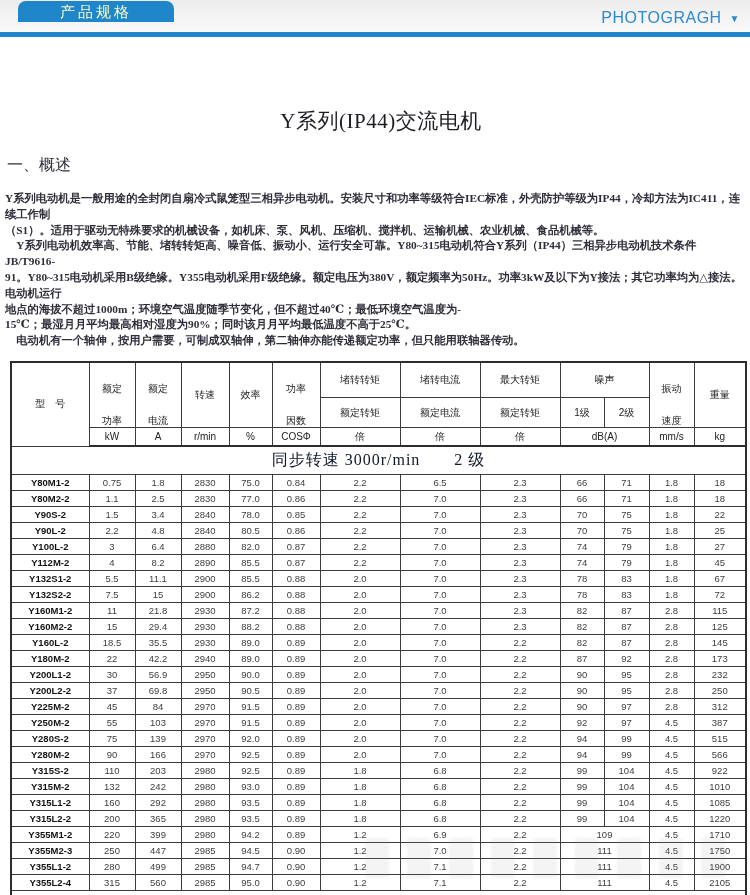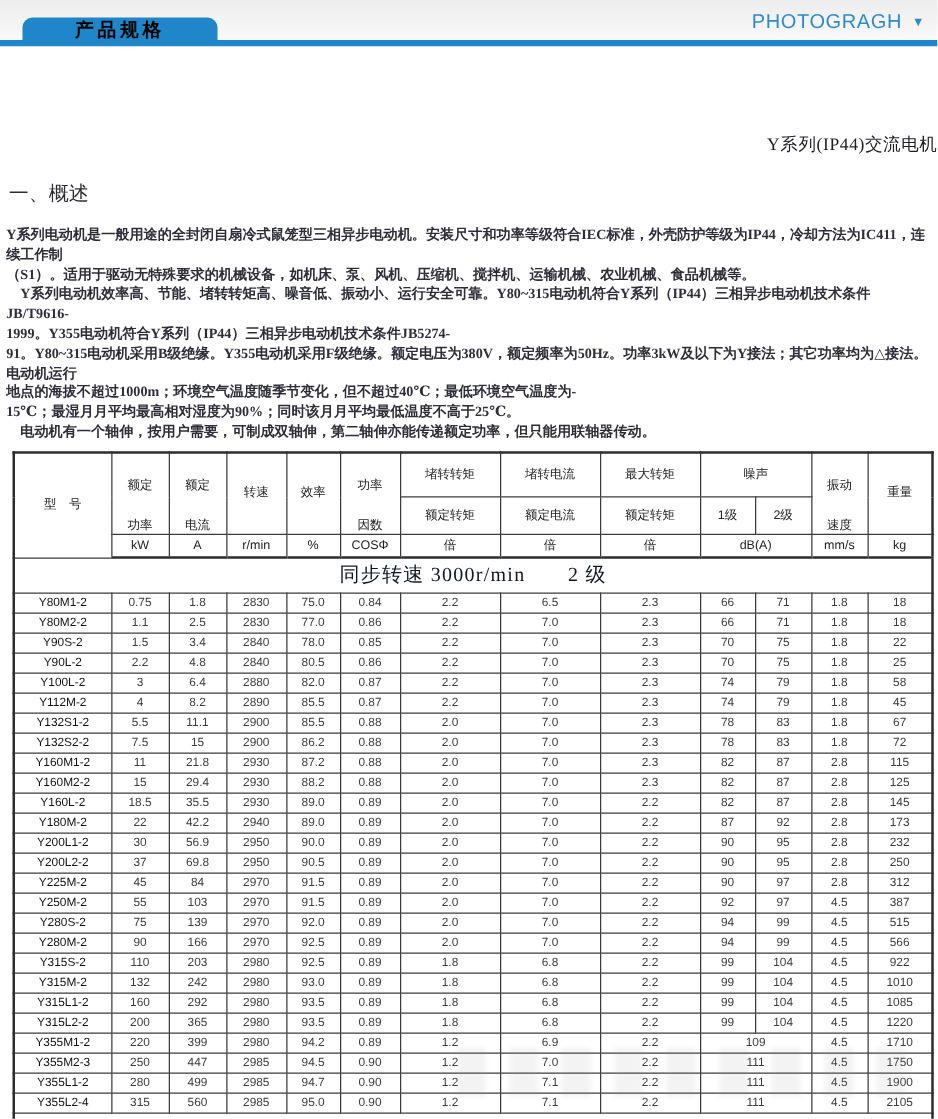--- a/index.html
+++ b/index.html
@@ -11,36 +11,36 @@
   
   .topbar {
     position:relative; width:750px; height:37px;
     background:linear-gradient(#ededed, #fbfbfb);
   }
   .blue-bar {
     position:absolute; left:0; bottom:0; width:100%; height:5px;
     background:#1f86c9;
   }
   .tab {
-    position:absolute; left:18px; top:14px; width:156px; height:21px;
+    position:absolute; left:18px; top:1px; width:156px; height:21px;
     background:#1f86c9; border-radius:8px 8px 0 0;
-    color:#000000; font-size:15px; font-weight:bold; letter-spacing:3px;
+    color:#fef9c3; font-size:15px; font-weight:normal; letter-spacing:3px;
     text-align:center; line-height:22px;
   }
   .photo-link {
     position:absolute; right:10px; top:9px;
     color:#2e8ad0; font-size:16px; letter-spacing:0.5px;
     cursor:pointer;
   }
   .photo-link .arrow { font-size:10px; vertical-align:1px; margin-left:3px; }
   
   .title {
-    margin:70px 0 0 0; text-align:right;
+    margin:70px 0 0 0; text-align:center;
     font-family:"Liberation Serif", "DejaVu Serif", serif;
-    font-size:14px; font-weight:500; color:#1d1d24; letter-spacing:0.5px;padding-left:12px;
+    font-size:21px; font-weight:500; color:#1d1d24; letter-spacing:0.5px;padding-left:12px;
   }
   .overview-heading {
     margin:20px 0 0 7px;
     font-family:"Liberation Serif", "DejaVu Serif", serif;
     font-size:16px; color:#2c2c36;
   }
   .paras {
     margin:15px 4px 0 5px;
     font-family:"Liberation Serif", "DejaVu Serif", serif;
     font-size:11.3px; line-height:15.8px; color:#2e2e3a;
@@ -60,21 +60,21 @@
   .spec-table thead th { font-size:10px; color:#222; line-height:1.2; }
   .hr1 { height:19px; }
   .hr2 { height:16px; }
   .hr3 th { height:17px; border-bottom:2px solid #2d2d2d;margin-top:27px; }
   .two-line div { line-height:12px;margin-top:20px; }
   .section-row td {
     height:27px; font-size:16px; color:#0f172a; letter-spacing:1px;
     font-family:"Liberation Serif", "DejaVu Serif", serif;
   }
   .data-row td { height:15px; }
-  .data-row td.model { font-weight:normal; color:#131313; }
+  .data-row td.model { font-weight:bold; color:#131313; }
   
   .watermark {
     position:absolute; left:365px; top:838px; width:378px; height:40px;
     background:repeating-linear-gradient(90deg,
       rgba(150,150,150,0.30) 0 24px, rgba(150,150,150,0) 24px 42px);
     filter:blur(1.5px); opacity:0.35; pointer-events:none;
   }
 </style>
 </head>
 <body>
@@ -91,21 +91,20 @@
 </div>
 
 <h1 class="title">Y系列(IP44)交流电机</h1>
 
 <div class="overview-heading">一、概述</div>
 
 <div class="paras">
   <div>Y系列电动机是一般用途的全封闭自扇冷式鼠笼型三相异步电动机。安装尺寸和功率等级符合IEC标准，外壳防护等级为IP44，冷却方法为IC411，连续工作制</div>
   <div>（S1）。适用于驱动无特殊要求的机械设备，如机床、泵、风机、压缩机、搅拌机、运输机械、农业机械、食品机械等。</div>
   <div>　Y系列电动机效率高、节能、堵转转矩高、噪音低、振动小、运行安全可靠。Y80~315电动机符合Y系列（IP44）三相异步电动机技术条件JB/T9616-</div>
-  <div>1999。Y355电动机符合Y系列（IP44）三相异步电动机技术条件JB5274-</div>
   <div>91。Y80~315电动机采用B级绝缘。Y355电动机采用F级绝缘。额定电压为380V，额定频率为50Hz。功率3kW及以下为Y接法；其它功率均为△接法。电动机运行</div>
   <div>地点的海拔不超过1000m；环境空气温度随季节变化，但不超过40℃；最低环境空气温度为-</div>
   <div>15℃；最湿月月平均最高相对湿度为90%；同时该月月平均最低温度不高于25℃。</div>
   <div>　电动机有一个轴伸，按用户需要，可制成双轴伸，第二轴伸亦能传递额定功率，但只能用联轴器传动。</div>
 </div>
 
 <table class="spec-table">
   <colgroup>
     <col style="width:78px">
       <col style="width:46px">
@@ -239,21 +238,21 @@
         <td>6.4</td>
         <td>2880</td>
         <td>82.0</td>
         <td>0.87</td>
         <td>2.2</td>
         <td>7.0</td>
         <td>2.3</td>
         <td>74</td>
         <td>79</td>
         <td>1.8</td>
-        <td>58</td>
+        <td>27</td>
       </tr>
       <tr class="data-row">
         <td class="model">Y112M-2</td>
         <td>4</td>
         <td>8.2</td>
         <td>2890</td>
         <td>85.5</td>
         <td>0.87</td>
         <td>2.2</td>
         <td>7.0</td>

